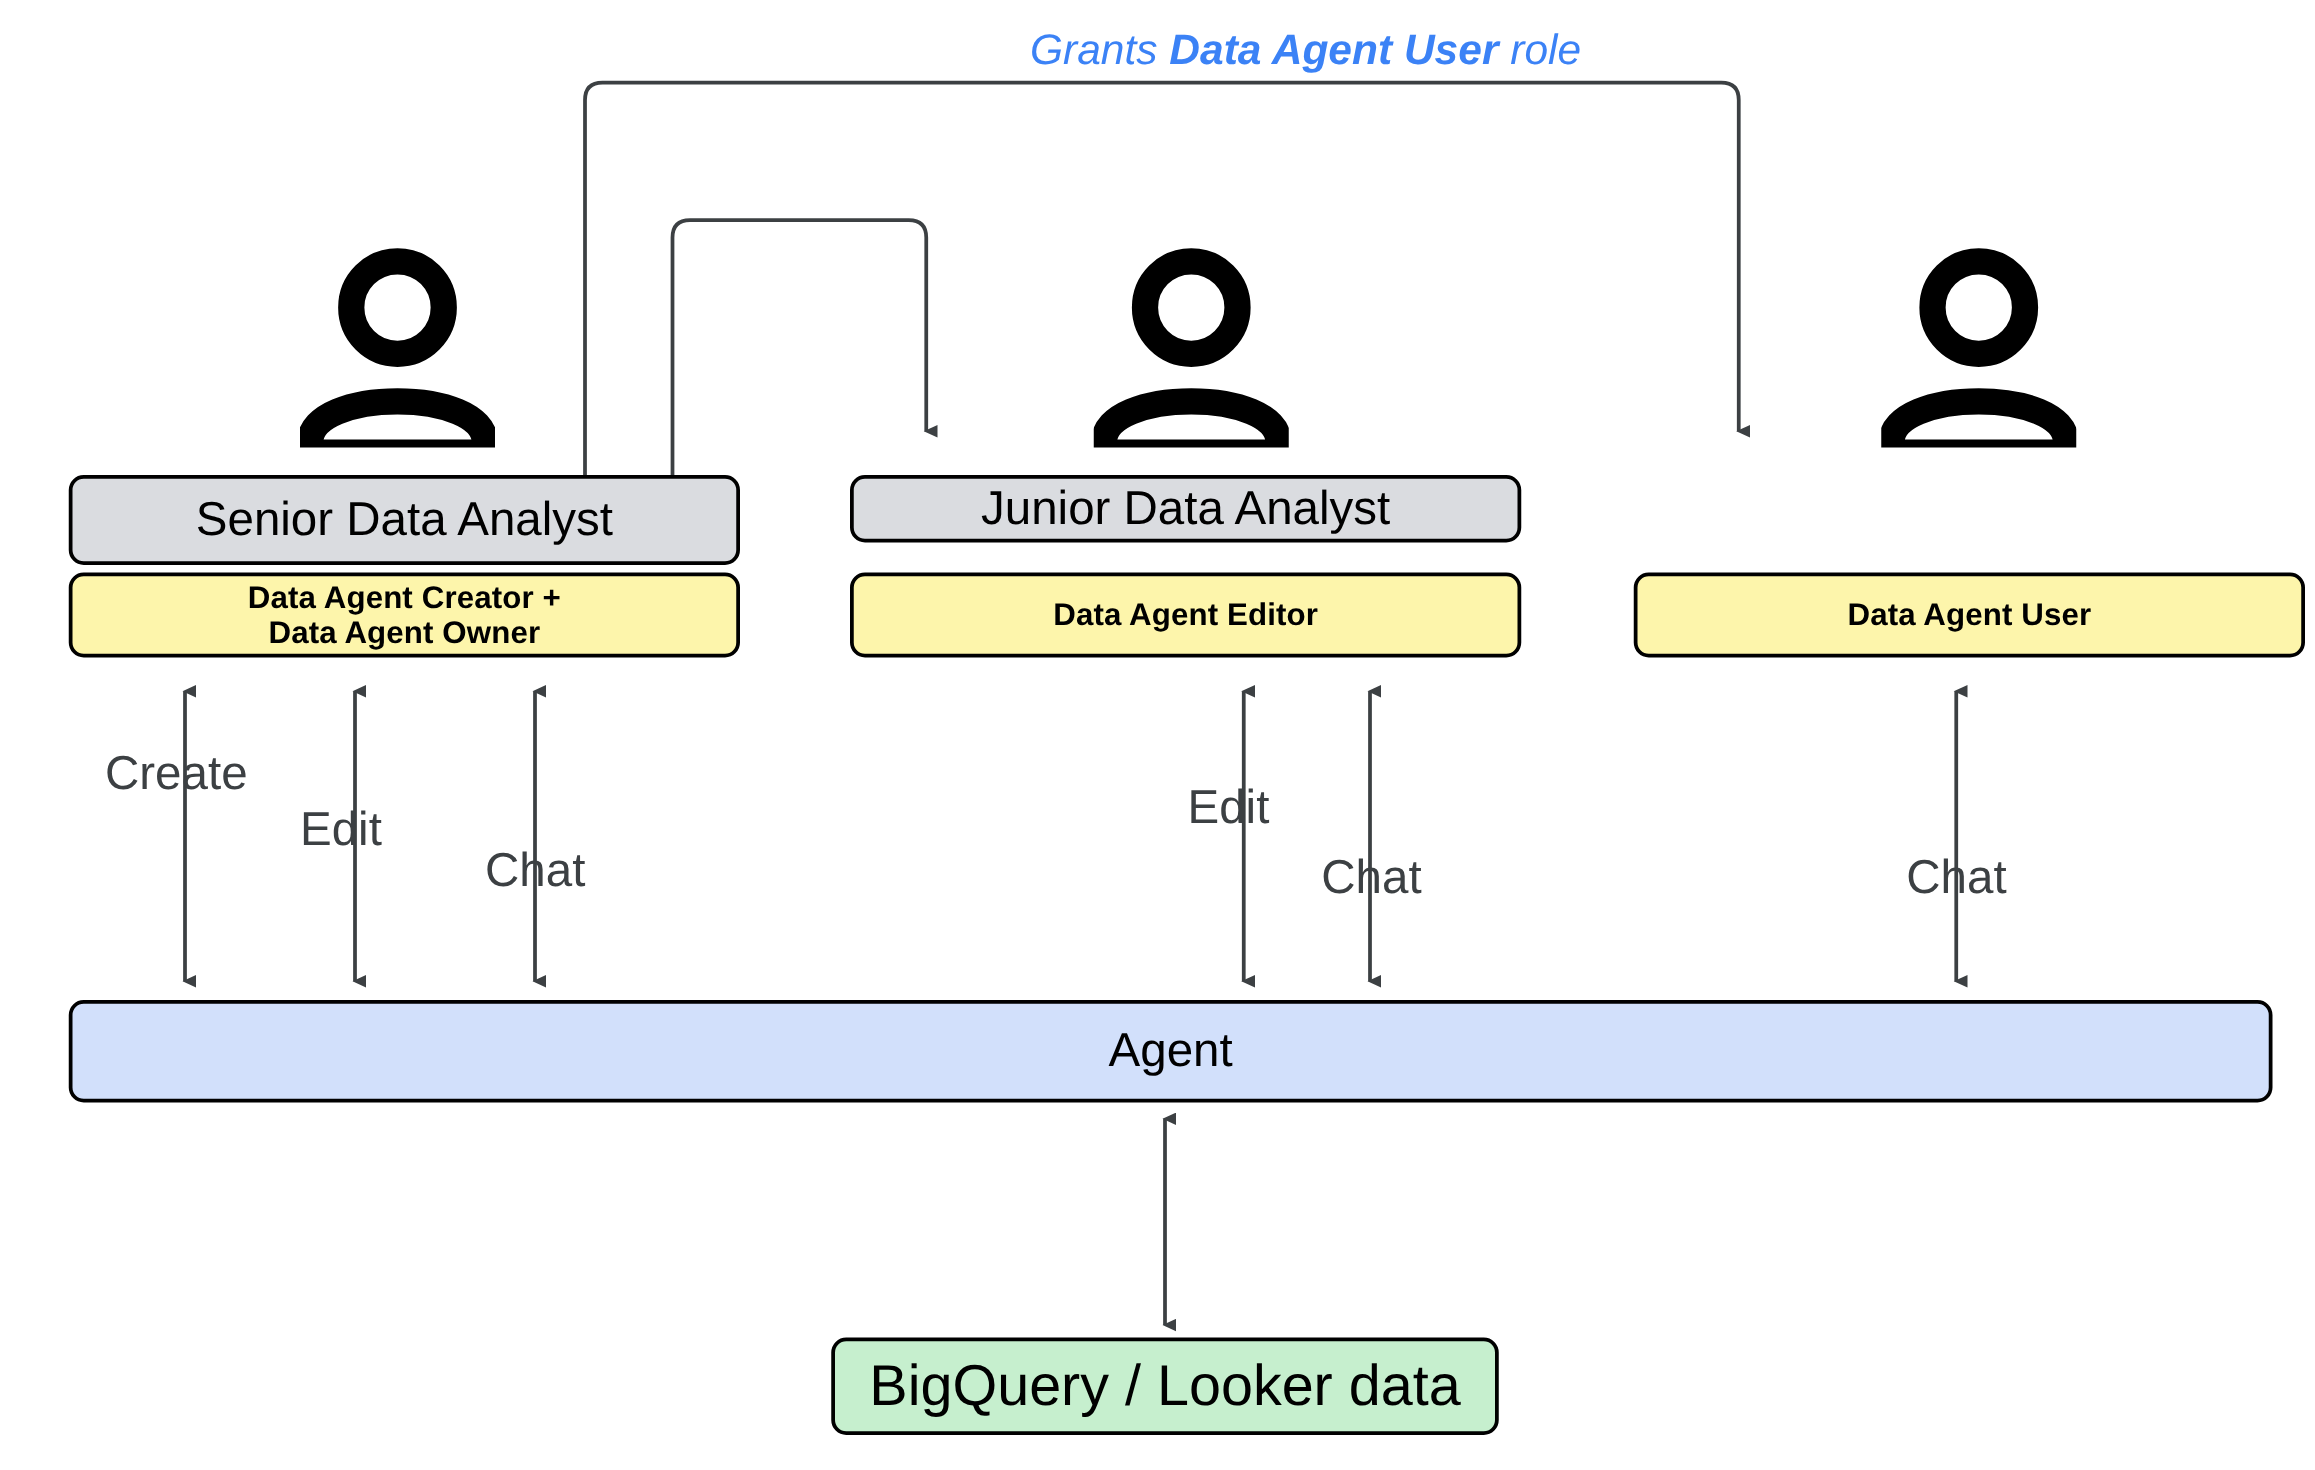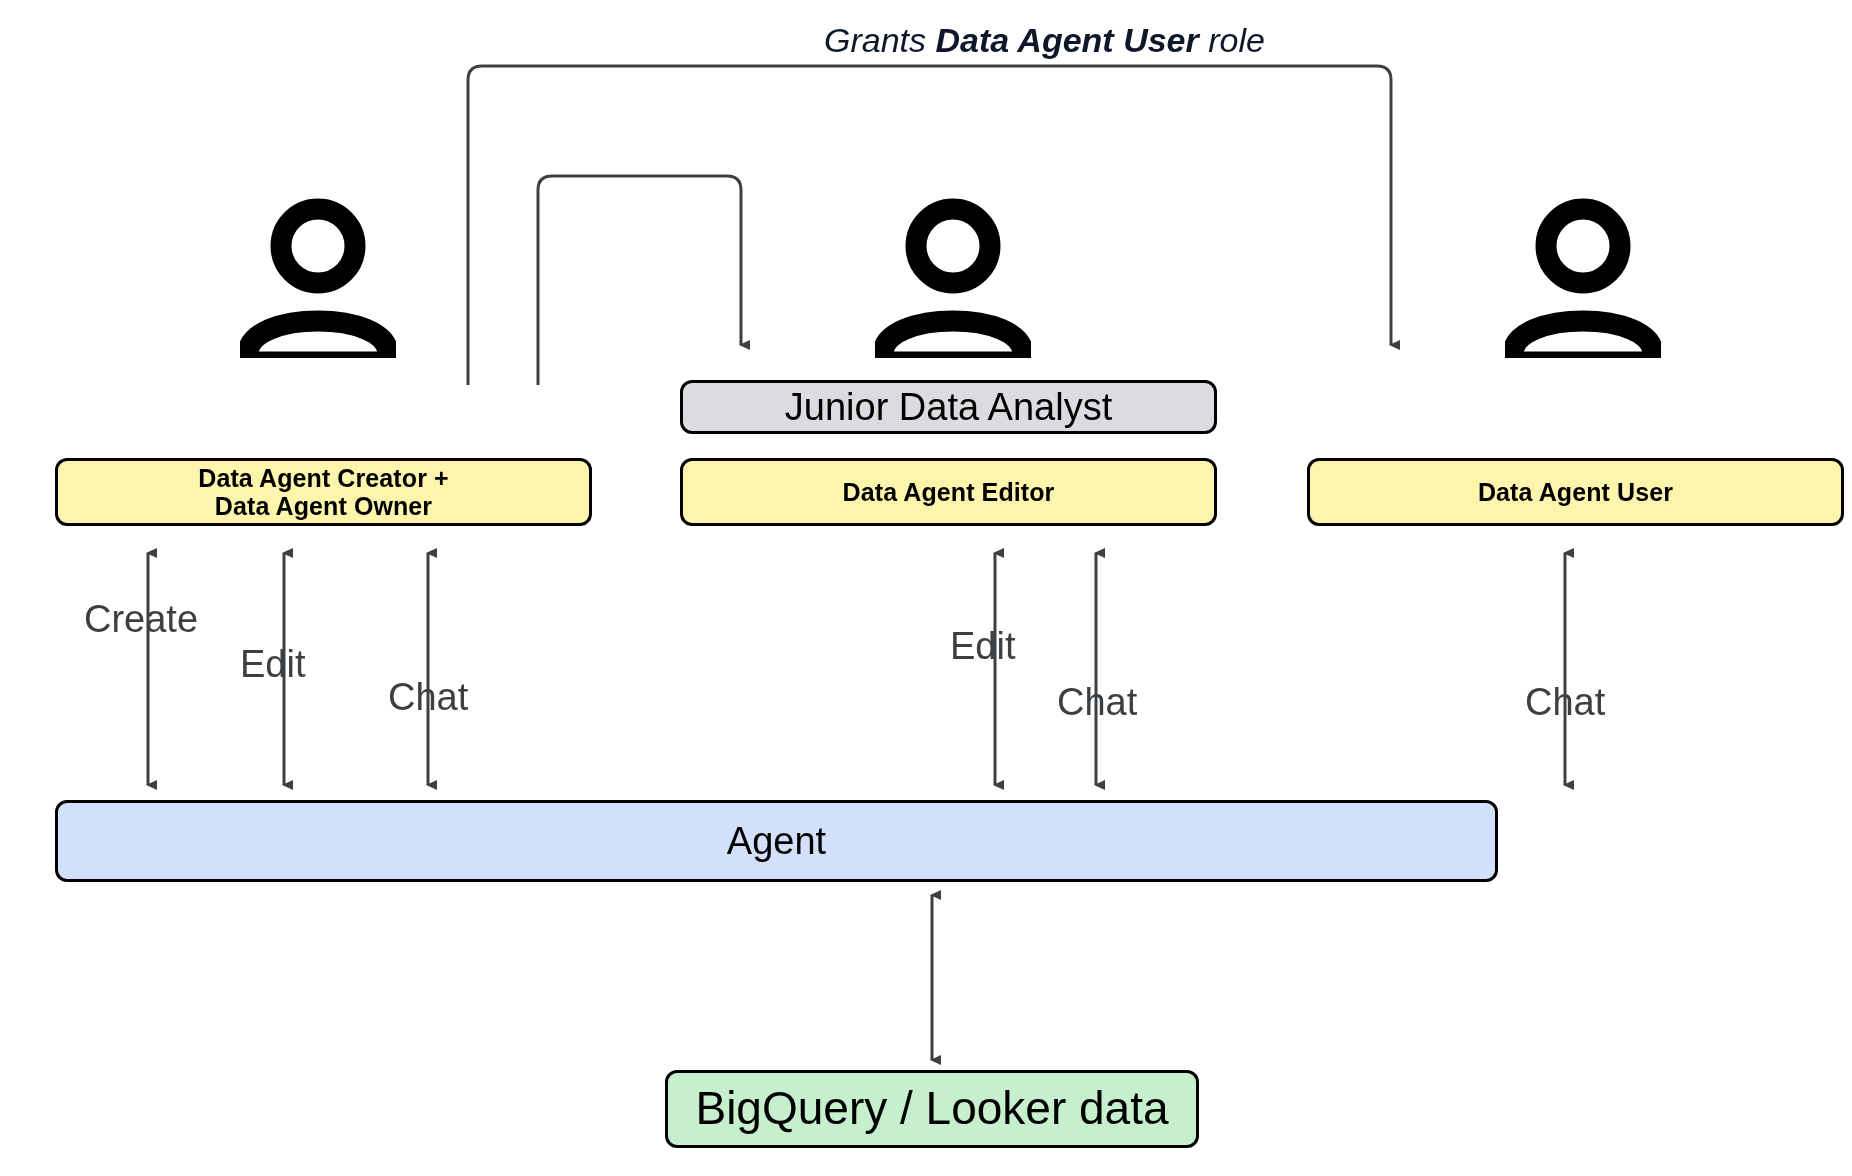--- a/index.html
+++ b/index.html
@@ -73,21 +73,21 @@
     position: absolute;
     font-size: 38px;
     color: #3c4043;
     white-space: nowrap;
     line-height: 1;
   }
   .grant-label {
     position: absolute;
     font-size: 34px;
     font-style: italic;
-    color: #0f172a;
+    color: #3b82f6;
     white-space: nowrap;
     line-height: 1;
   }
   .grant-label b {
     font-weight: 700;
     font-style: italic;
   }
   .two-line { flex-direction: column; }
   .two-line span { display: block; }
 </style>
@@ -159,20 +159,23 @@
     </svg>
   </div>
 
   <div class="person" style="left:1505px; top:198px;">
     <svg viewBox="0 0 156 160" width="156" height="160" xmlns="http://www.w3.org/2000/svg">
       <circle cx="78" cy="48" r="37" fill="none" stroke="#000000" stroke-width="21"></circle>
       <path d="M 8,156 C 8,112 148,112 148,156 L 148,164 L 8,164 Z" fill="none" stroke="#000000" stroke-width="21"></path>
     </svg>
   </div>
 
+  <div class="node role-head" style="left:55px; top:380px; width:537px; height:72px;">
+    <span>Senior Data Analyst</span>
+  </div>
   <div class="node role-badge two-line" style="left:55px; top:458px; width:537px; height:68px;">
     <span>Data Agent Creator +</span>
     <span>Data Agent Owner</span>
   </div>
 
   <div class="node role-head" style="left:680px; top:380px; width:537px; height:54px;">
     <span>Junior Data Analyst</span>
   </div>
   <div class="node role-badge" style="left:680px; top:458px; width:537px; height:68px;">
     <span>Data Agent Editor</span>
@@ -184,21 +187,21 @@
 
   <div class="edge-label" style="left:84px; top:600px;">Create</div>
   <div class="edge-label" style="left:240px; top:645px;">Edit</div>
   <div class="edge-label" style="left:388px; top:678px;">Chat</div>
 
   <div class="edge-label" style="left:950px; top:627px;">Edit</div>
   <div class="edge-label" style="left:1057px; top:683px;">Chat</div>
 
   <div class="edge-label" style="left:1525px; top:683px;">Chat</div>
 
-  <div class="node agent-bar" style="left:55px; top:800px; width:1443px; height:82px;">
+  <div class="node agent-bar" style="left:55px; top:800px; width:1763px; height:82px;">
     <span>Agent</span>
   </div>
 
   <div class="node data-box" style="left:665px; top:1070px; width:534px; height:78px;">
     <span>BigQuery / Looker data</span>
   </div>
 
 </div>
 
 </body></html>

